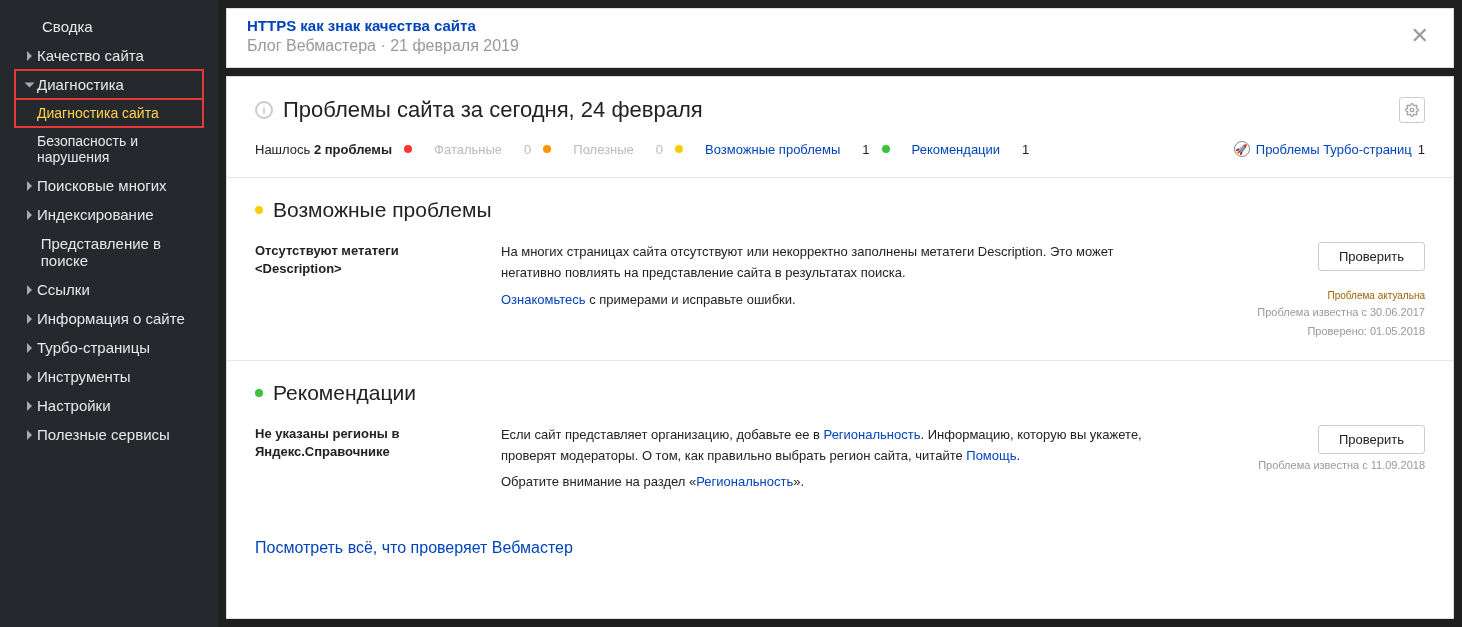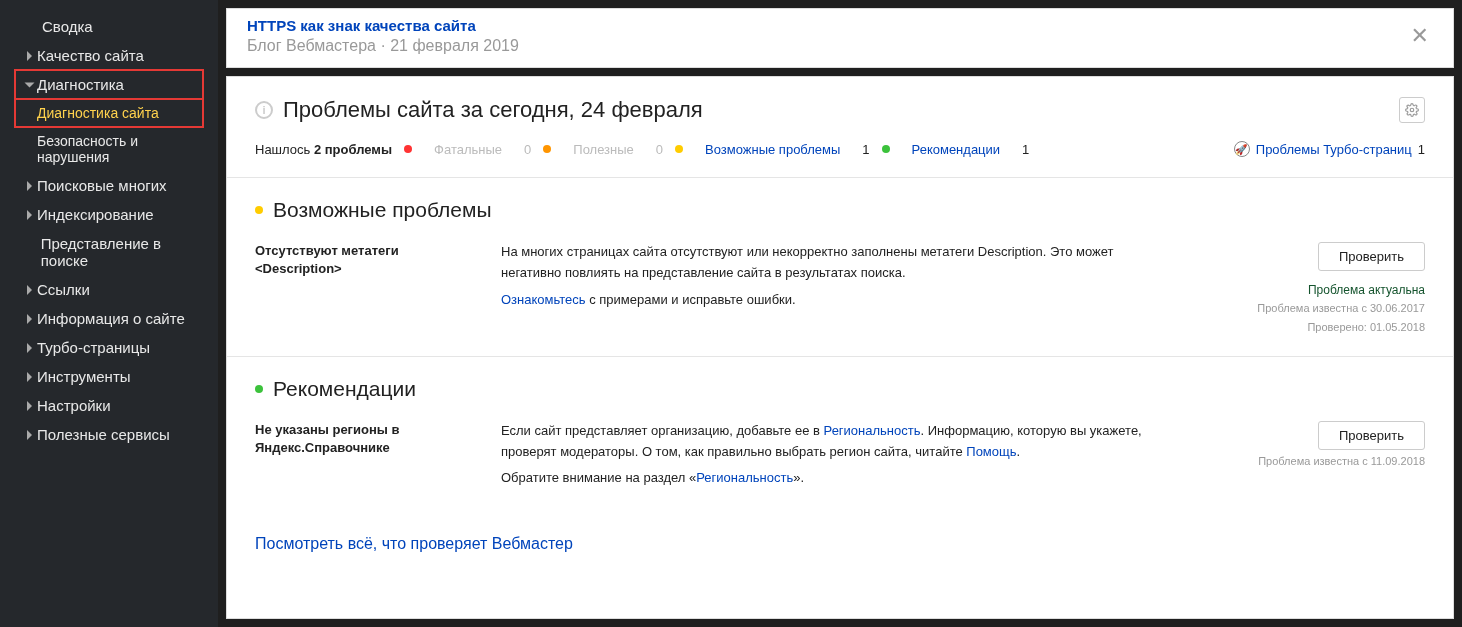--- a/index.html
+++ b/index.html
@@ -41,21 +41,21 @@
 .turbo{display:flex;align-items:center;gap:6px}
 .rocket-icon{width:16px;height:16px;border:1px solid #888;border-radius:50%;display:flex;align-items:center;justify-content:center;font-size:10px;color:#555}
 .section-title-row{display:flex;align-items:center;gap:10px}
 .section-title{font-size:21px;color:#222}
 .issue-row{display:flex;gap:28px;margin-top:20px}
 .issue-left{width:218px;flex-shrink:0;font-weight:700;font-size:13px;line-height:1.4}
 .issue-body{flex:1;font-size:13px;line-height:1.6;padding-right:20px;max-width:730px}
 .issue-body p{margin-bottom:6px}
 .issue-right{width:210px;flex-shrink:0;text-align:right}
 .btn{display:inline-block;background:#fff;border:1px solid #ccc;border-radius:3px;padding:6px 20px;font-size:13px;cursor:pointer}
-.status-red{color:#14532d;font-size:12px;margin-top:12px}
+.status-red{color:#a16207;font-size:10px;margin-top:19px}
 .status-grey{color:#999;font-size:11px;margin-top:4px;line-height:1.4}
 .view-all{padding:20px 28px;font-size:16px}
 </style>
 </head>
 <body>
 
 <div class="app">
   <div class="sidebar" id="sidebar">
       <div class="nav-item">
         <span class="no-arrow"></span>

